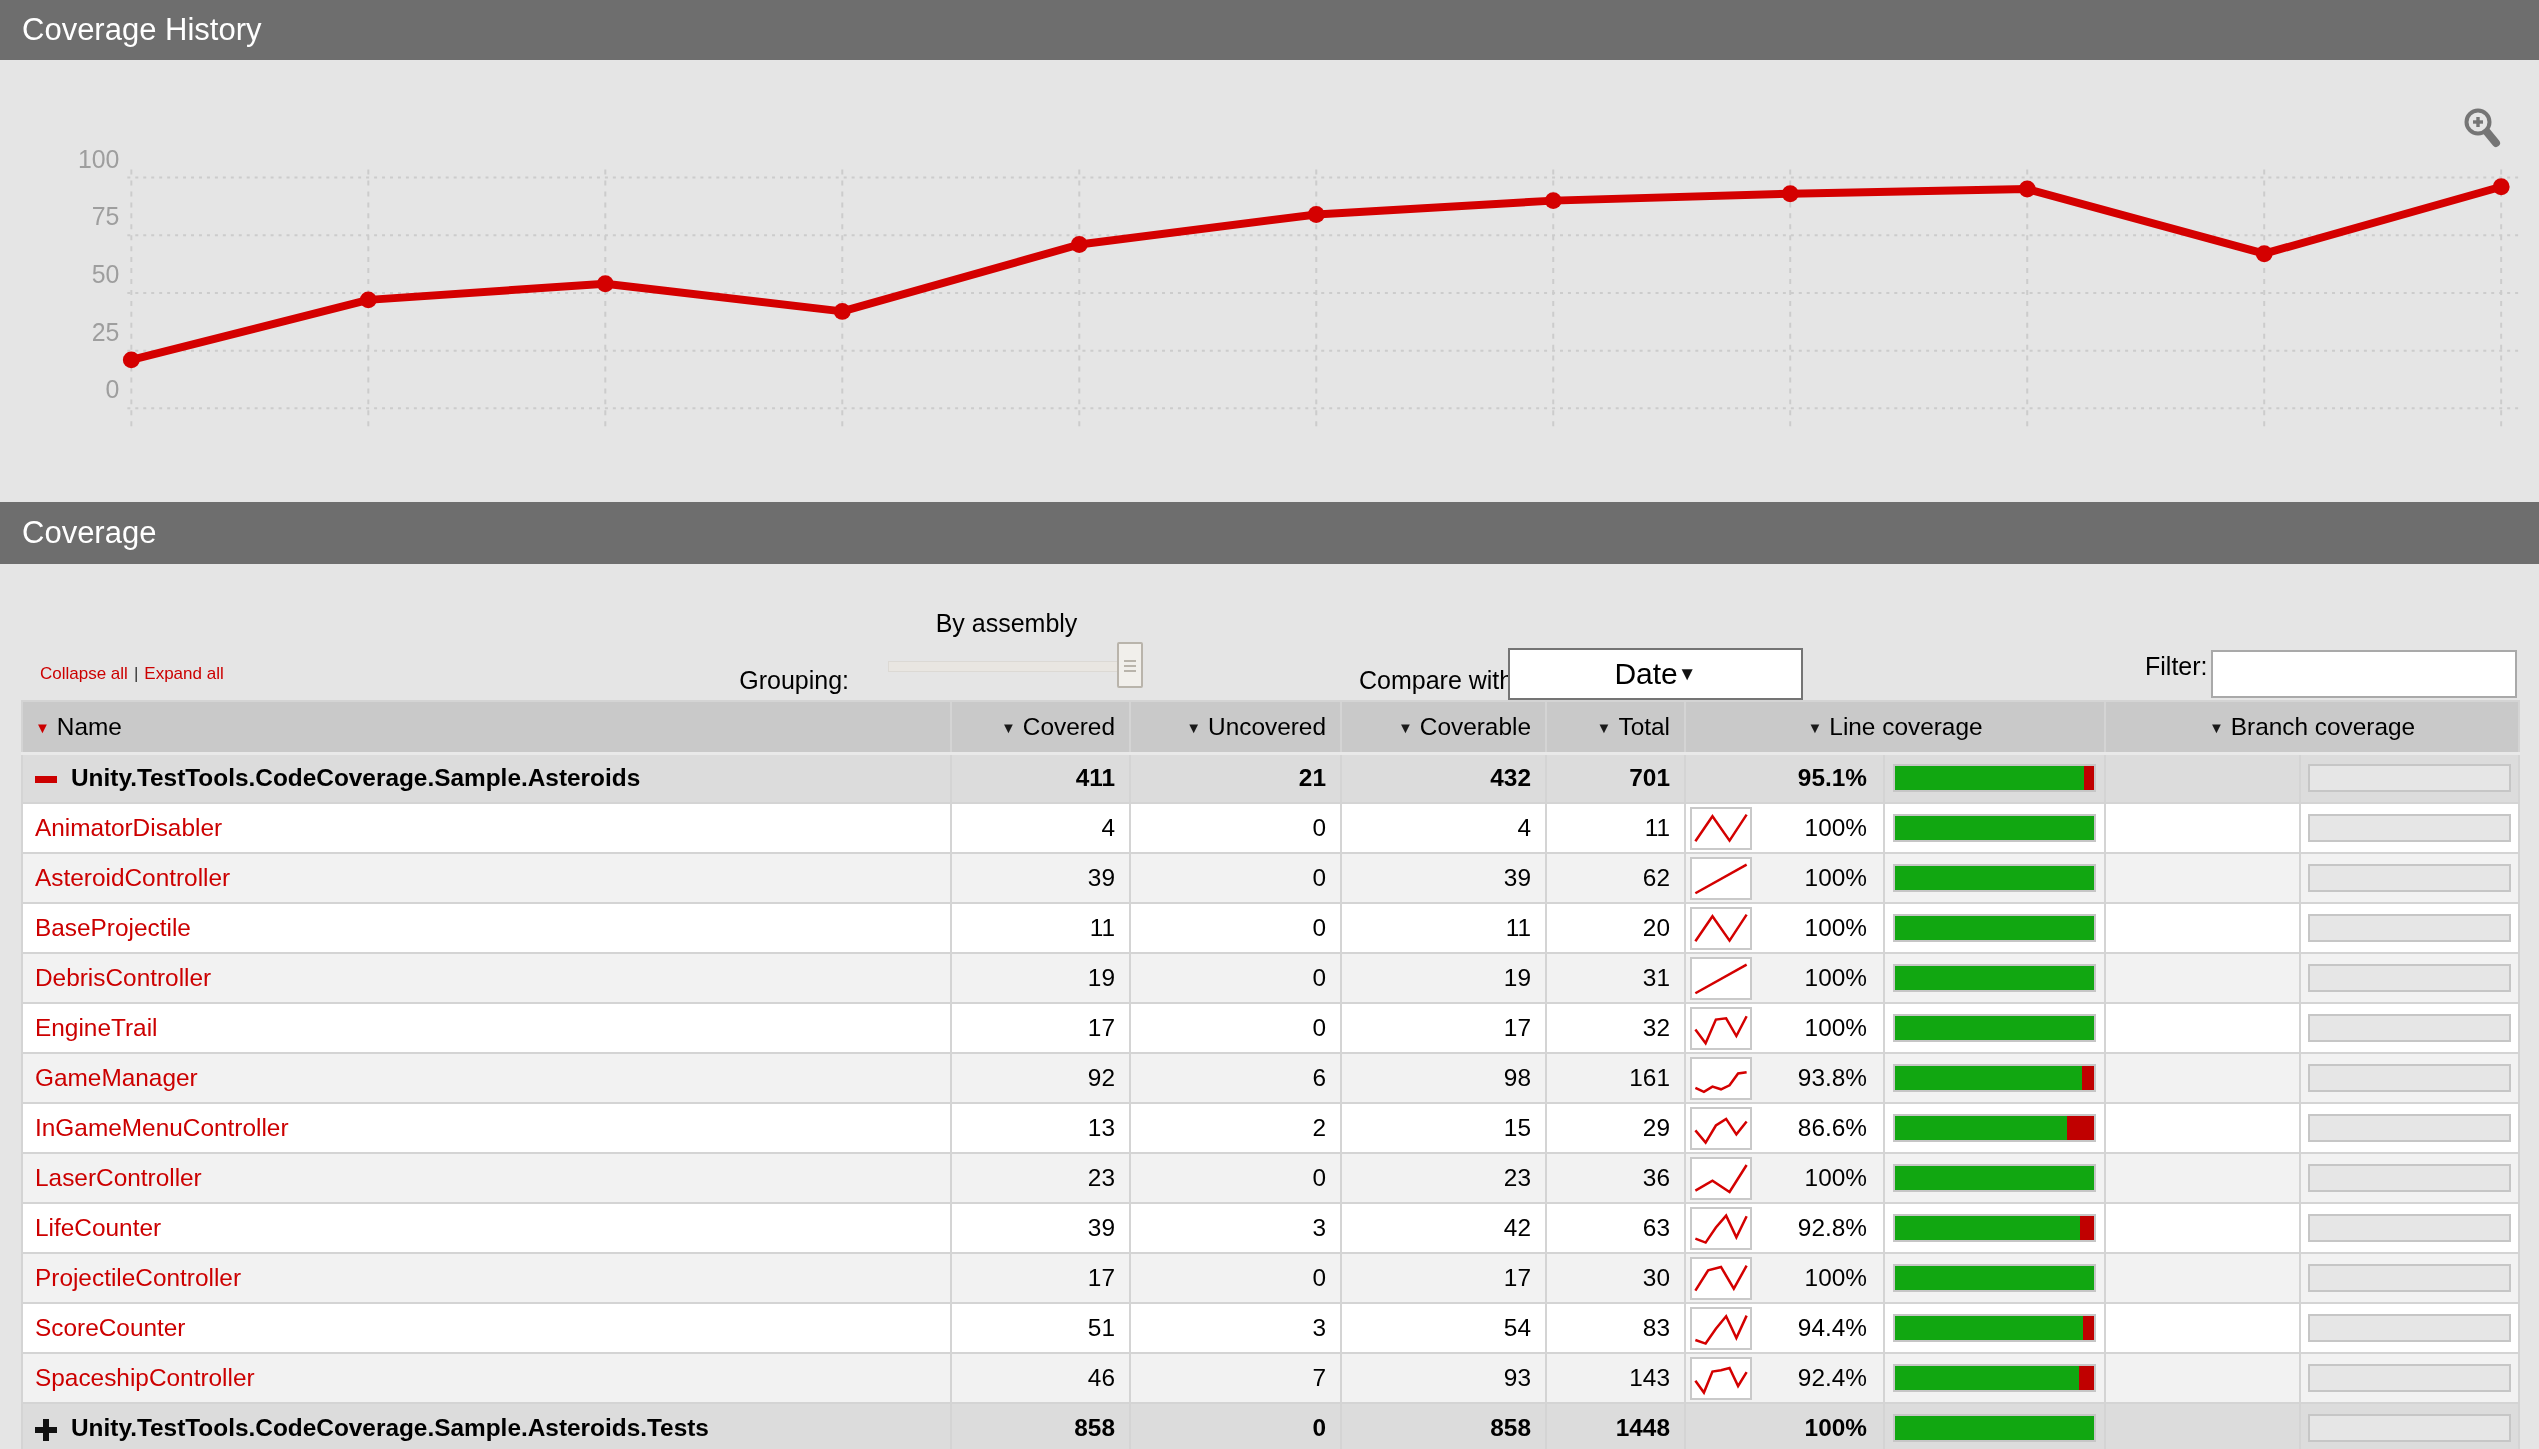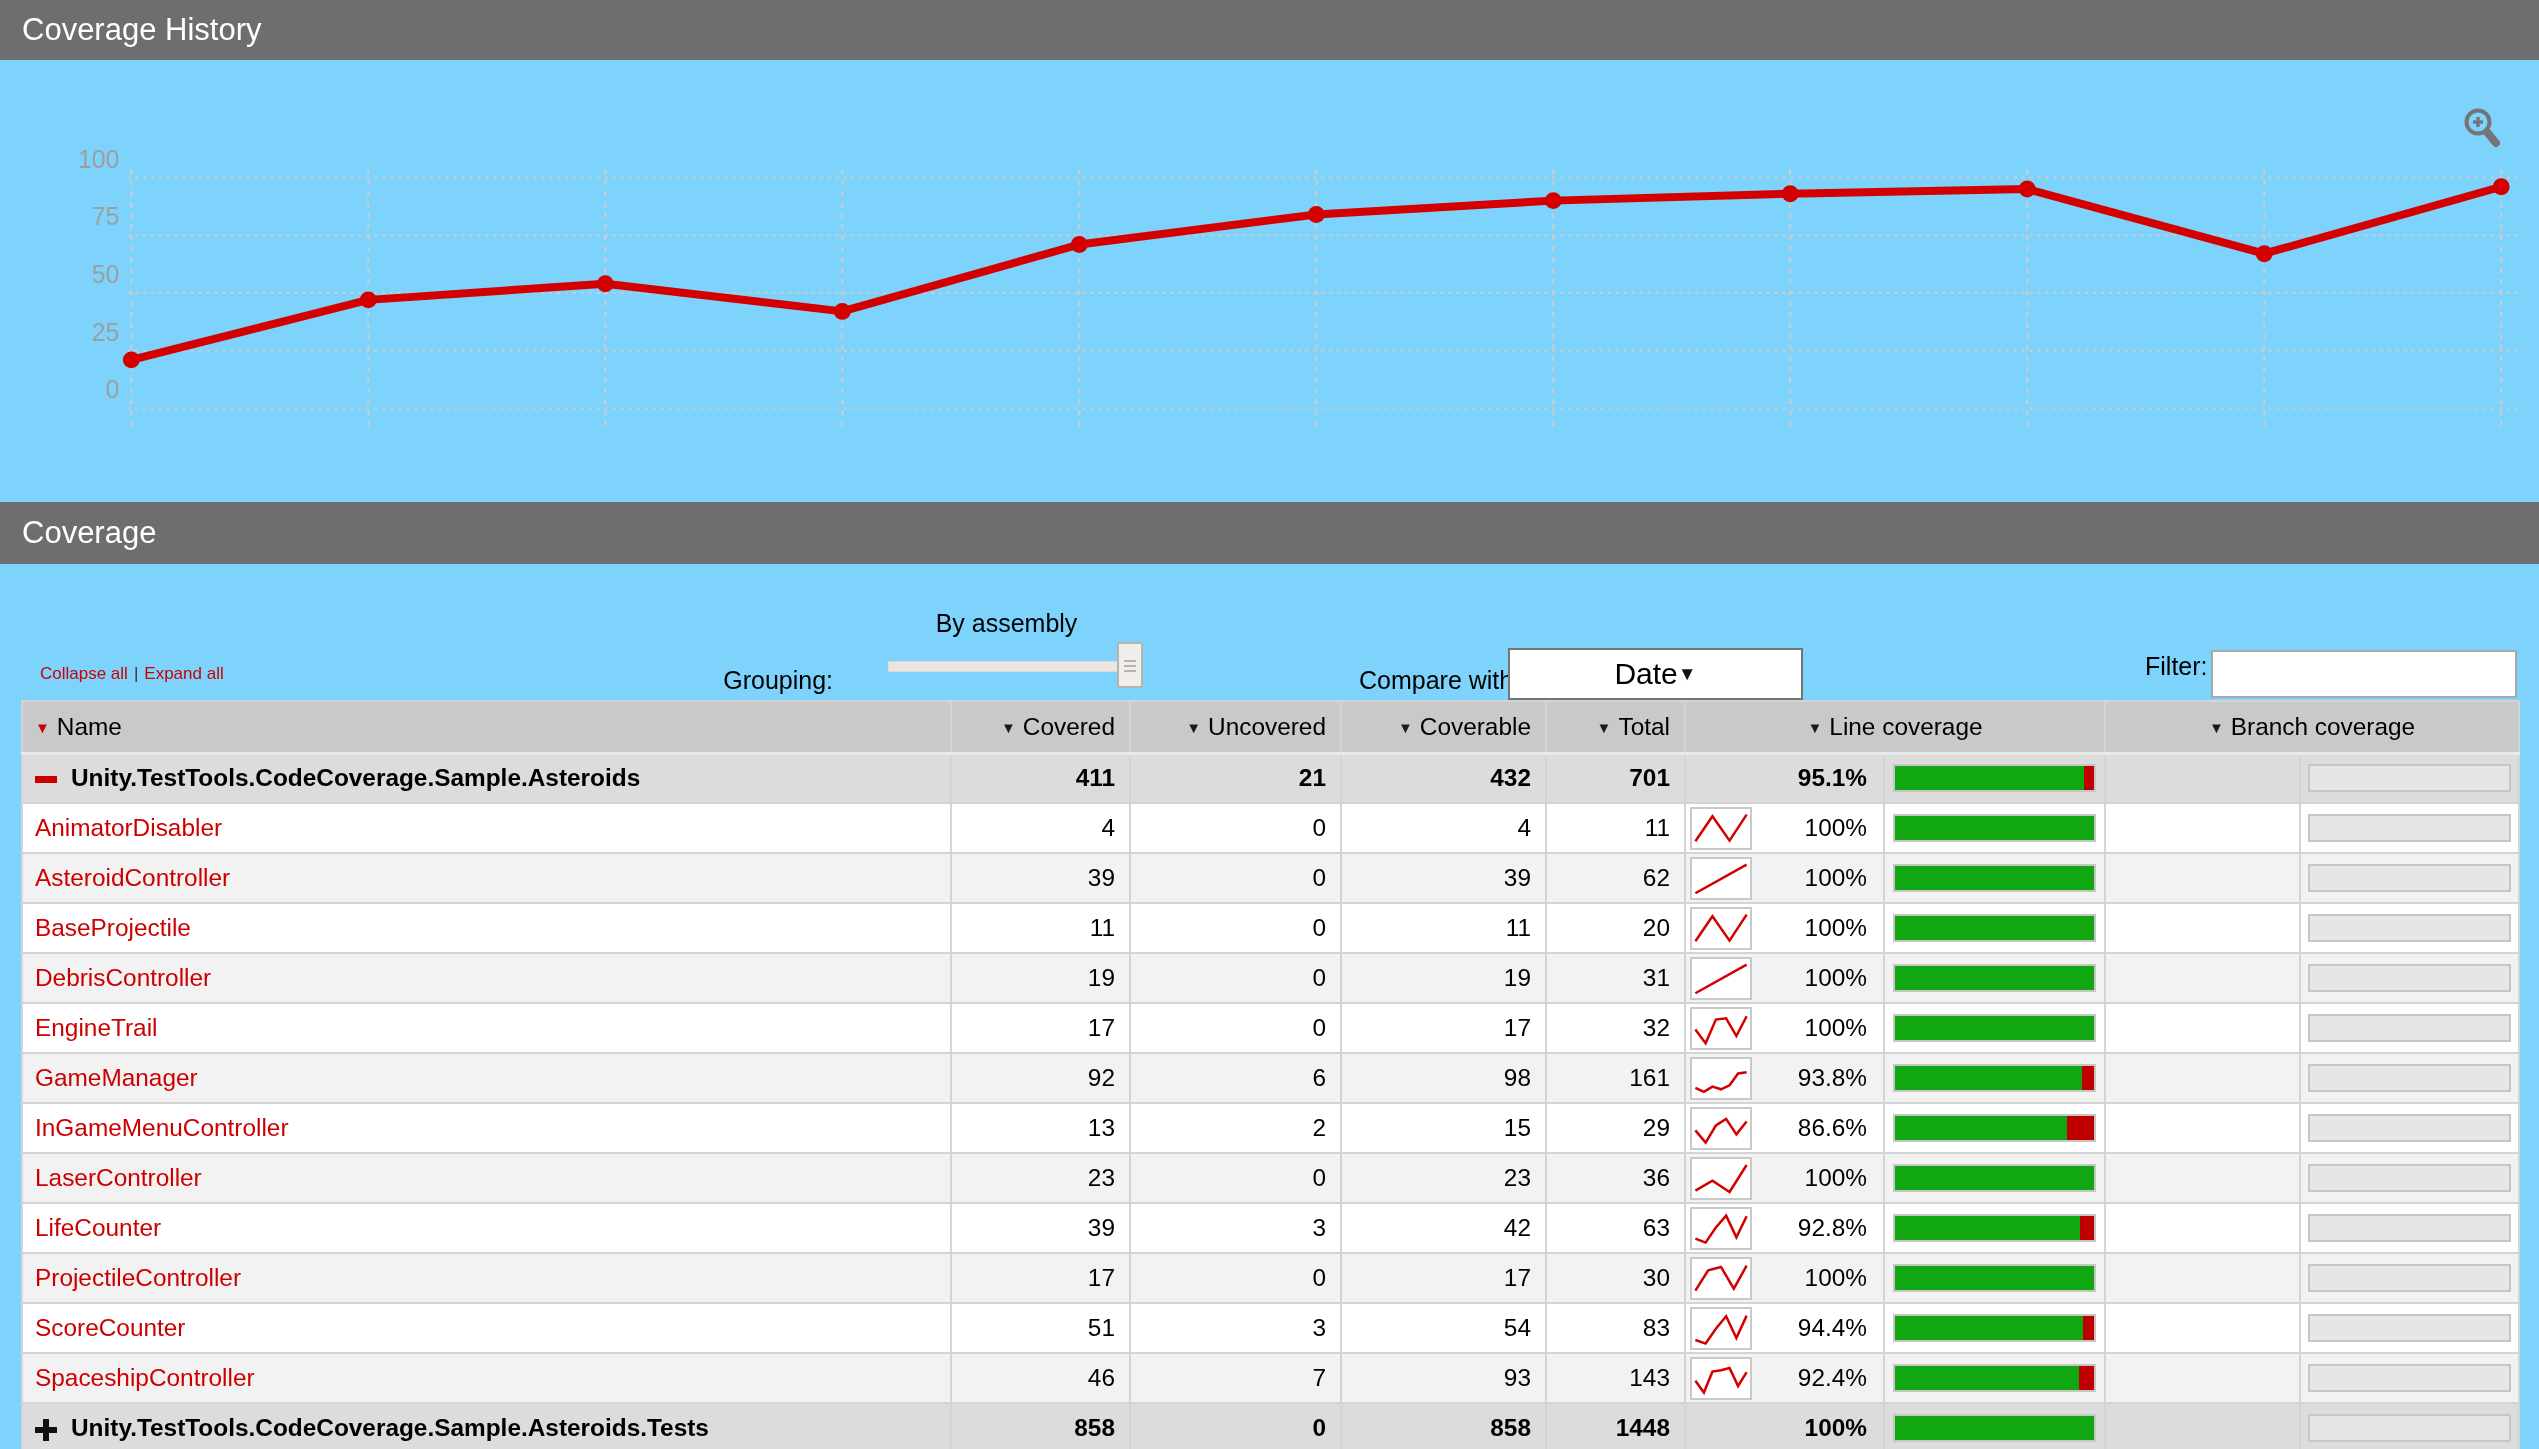--- a/index.html
+++ b/index.html
@@ -1,33 +1,33 @@
 <!DOCTYPE html>
 <html><head>
 <meta charset="utf-8">
 <style>
   html,body{margin:0;padding:0;background:#ffffff;font-family:"Liberation Sans",sans-serif;}
-  .page{position:relative;width:2539px;height:1450px;overflow:hidden;background:#7dd3fc;}
+  .page{position:relative;width:2539px;height:1450px;overflow:hidden;background:#e5e5e5;}
 
   
   .section-bar{position:absolute;left:0;width:2539px;height:60px;background:#6e6e6e;color:#fff;
     font-size:31px;line-height:60px;padding-left:22px;box-sizing:border-box;}
   #bar-history{top:0;}
   #bar-coverage{top:502px;height:62px;line-height:62px;}
 
   
   #history-chart{position:absolute;top:60px;left:0;}
   #zoom-icon{position:absolute;top:105px;left:2460px;cursor:pointer;}
 
   
   .ctrl-label{position:absolute;font-size:25px;color:#000;}
   #links{position:absolute;top:664px;left:40px;font-size:17px;}
   #links a{color:#cc0000;text-decoration:none;cursor:pointer;}
   #links .sep{color:#333;padding:0 6px;}
-  #grouping-label{top:666px;left:712px;width:121px;text-align:right;}
+  #grouping-label{top:666px;left:728px;width:121px;text-align:right;}
   #grouping-desc{position:absolute;top:609px;left:888px;width:237px;text-align:center;font-size:25px;color:#000;}
   #slider{position:absolute;top:642px;left:888px;width:261px;height:46px;cursor:pointer;}
   #slider .track{position:absolute;top:19px;left:0;width:237px;height:9px;background:#e9e6e1;border:1px solid #dcd9d4;}
   #slider .thumb{position:absolute;top:0;left:229px;width:26px;height:46px;background:#f1efeb;border:2px solid #b9b4ab;border-radius:2px;box-sizing:border-box;}
   #slider .grip{position:absolute;top:16px;left:5px;width:12px;height:2px;background:#b9b4ab;box-shadow:0 5px 0 #b9b4ab,0 10px 0 #b9b4ab;}
   #compare-label{top:666px;left:1359px;}
   #compare-select{position:absolute;top:648px;left:1508px;width:295px;height:52px;border:2px solid #747474;background:#fff;
     box-sizing:border-box;display:flex;align-items:center;justify-content:center;padding:0 14px;cursor:pointer;}
   #compare-select .val{font-size:30px;color:#000;}
   #compare-select .caret{font-size:19px;color:#111;}

